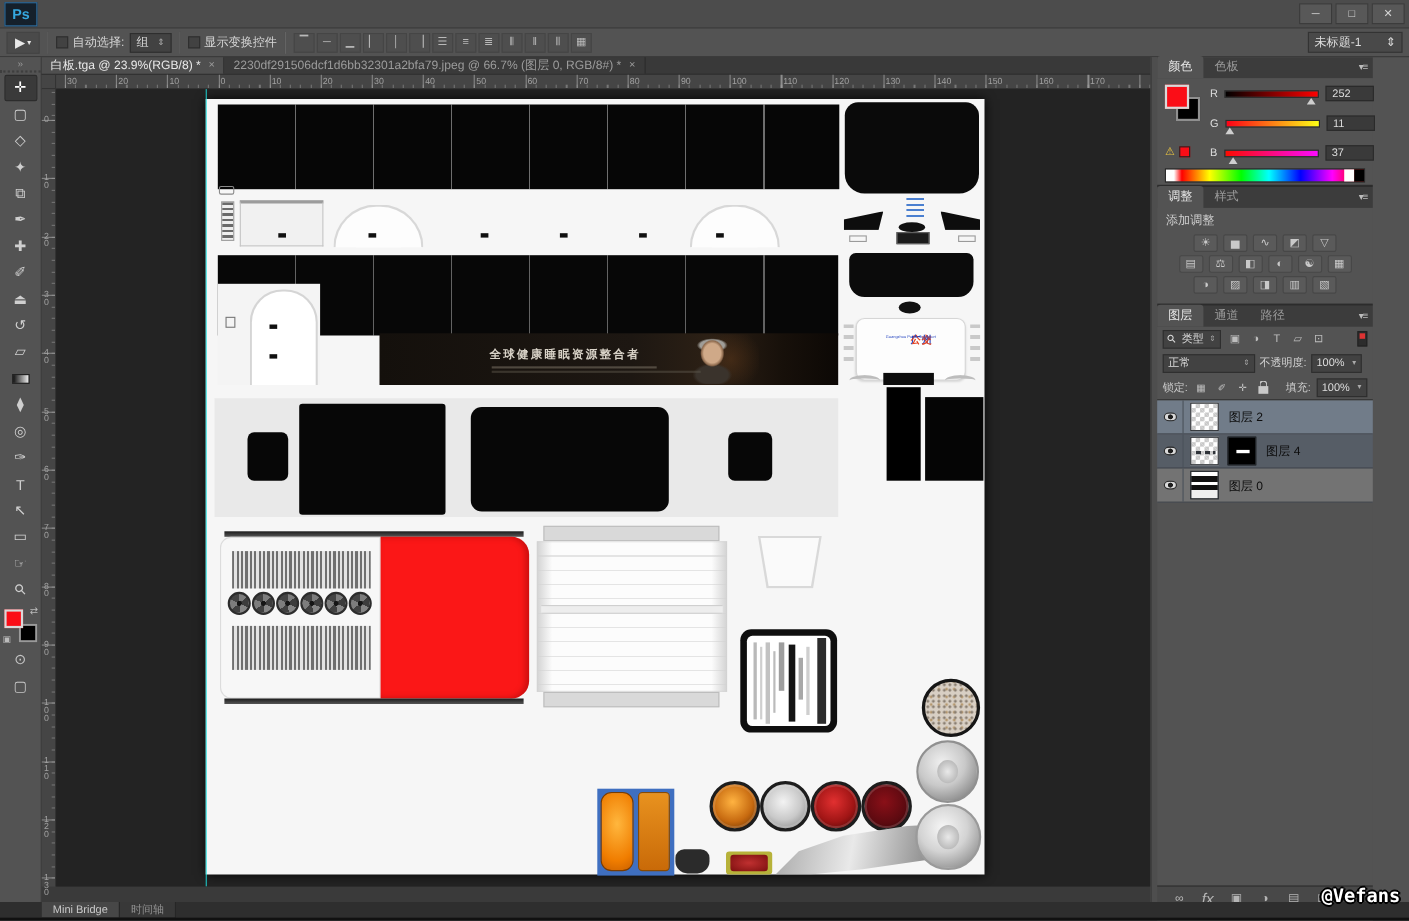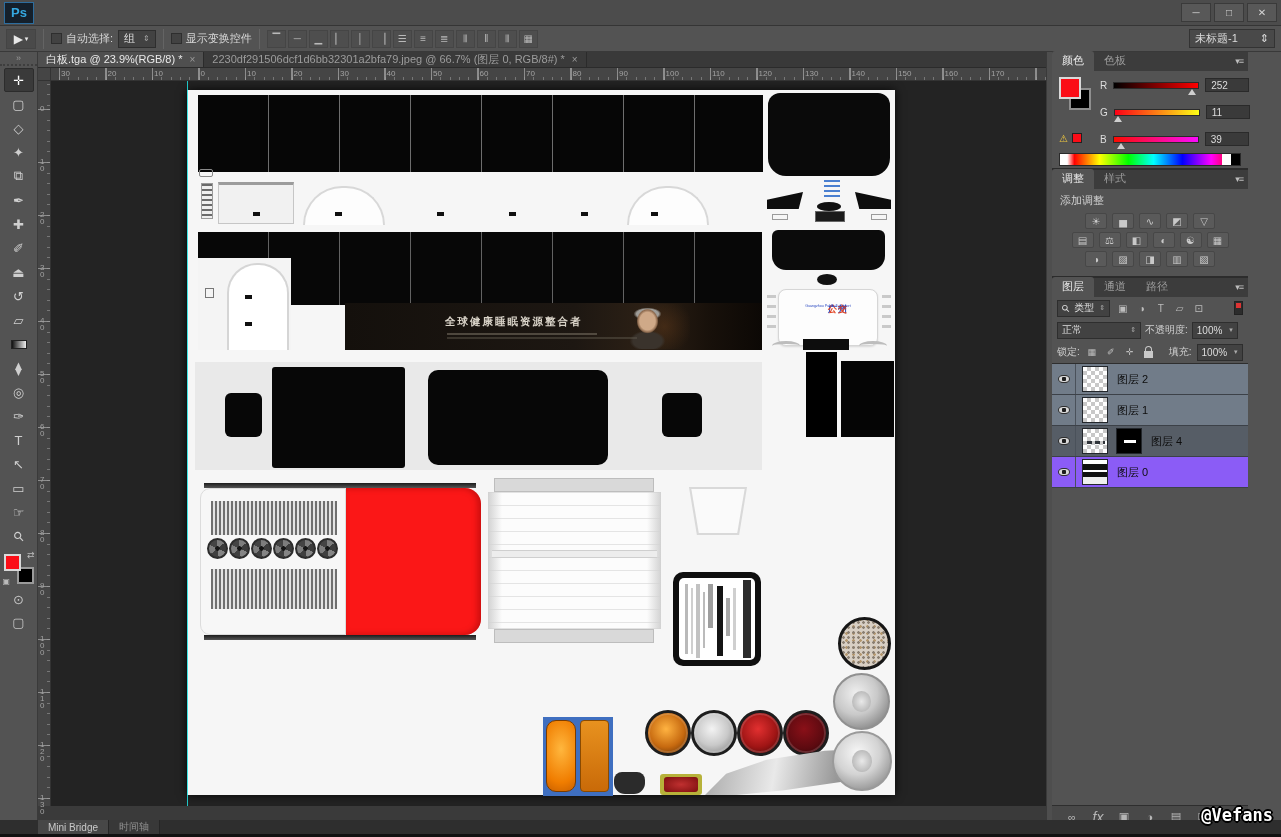--- a/index.html
+++ b/index.html
@@ -610,21 +610,21 @@
           <span class="track" style="background:linear-gradient(to right,#fc0016,#fcff16);">
               <span class="mark" id="mk1" style="left: calc(4% - 4px);"></span>
             </span>
           <span class="val">11</span>
         </div>
         <div class="chan" style="top:60px;">
           <span>B</span>
           <span class="track" style="background:linear-gradient(to right,#fc0b00,#fc0bff);">
               <span class="mark" id="mk2" style="left: calc(9% - 4px);"></span>
             </span>
-          <span class="val">39</span>
+          <span class="val">37</span>
         </div>
         <span class="warn">⚠</span>
         <span class="warnsw" id="warnsw" style="background: rgb(251, 13, 23);"></span>
         <div class="spectrum"></div>
       </div>
     </div>
 
     <div class="adjpanel">
       <div class="ptabs">
         <div class="ptab active">调整</div>
@@ -706,36 +706,29 @@
         </div>
       </div>
       <div class="lrows">
         <div class="lrow" style="background: rgb(113, 124, 137);">
           <span class="eyecell">
               <span class="eye"></span>
             </span>
           <span class="thumb checker"></span>
           <span class="lname">图层 2</span>
         </div>
-        <div class="lrow" style="background: rgb(113, 124, 137);">
-          <span class="eyecell">
-              <span class="eye"></span>
-            </span>
-          <span class="thumb checker"></span>
-          <span class="lname">图层 1</span>
-        </div>
         <div class="lrow darker">
           <span class="eyecell">
               <span class="eye"></span>
             </span>
           <span class="thumb checker dash"></span>
           <span class="thumb blackline"></span>
           <span class="lname">图层 4</span>
         </div>
-        <div class="lrow" style="background: #8b5cf6;">
+        <div class="lrow" style="background: #737373;">
           <span class="eyecell">
               <span class="eye"></span>
             </span>
           <span class="thumb tex"></span>
           <span class="lname">图层 0</span>
         </div>
       </div>
       <div class="lp-bottom" id="lpbottom">
           <span class="act">∞</span>
           <span class="act fx">fx</span>

